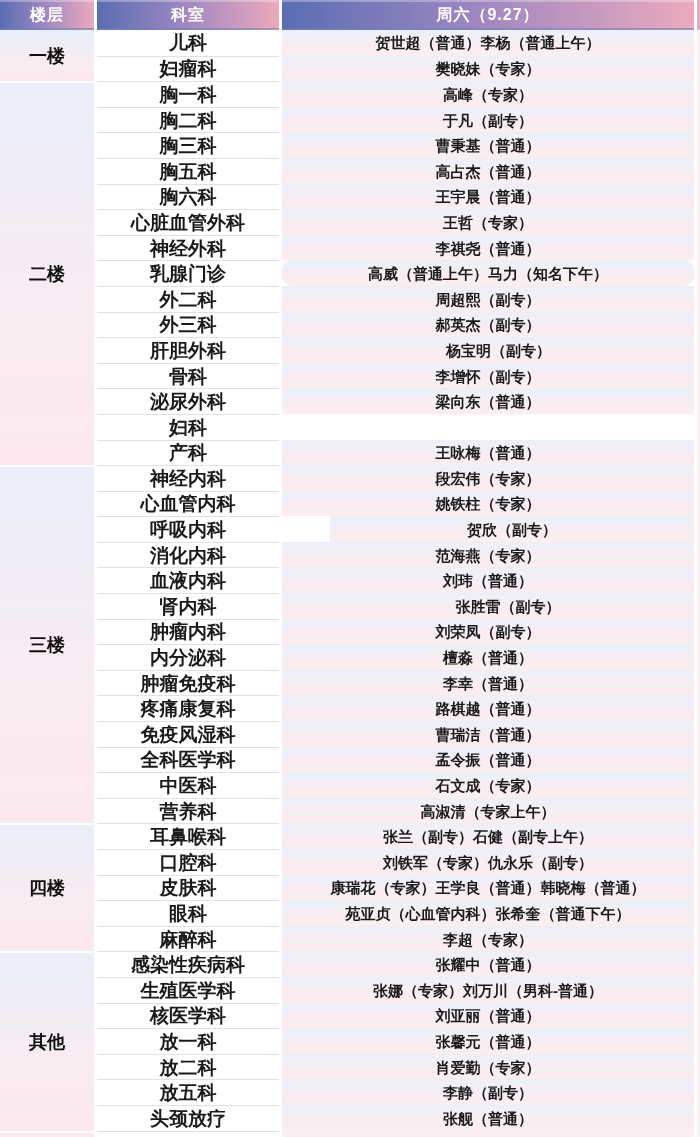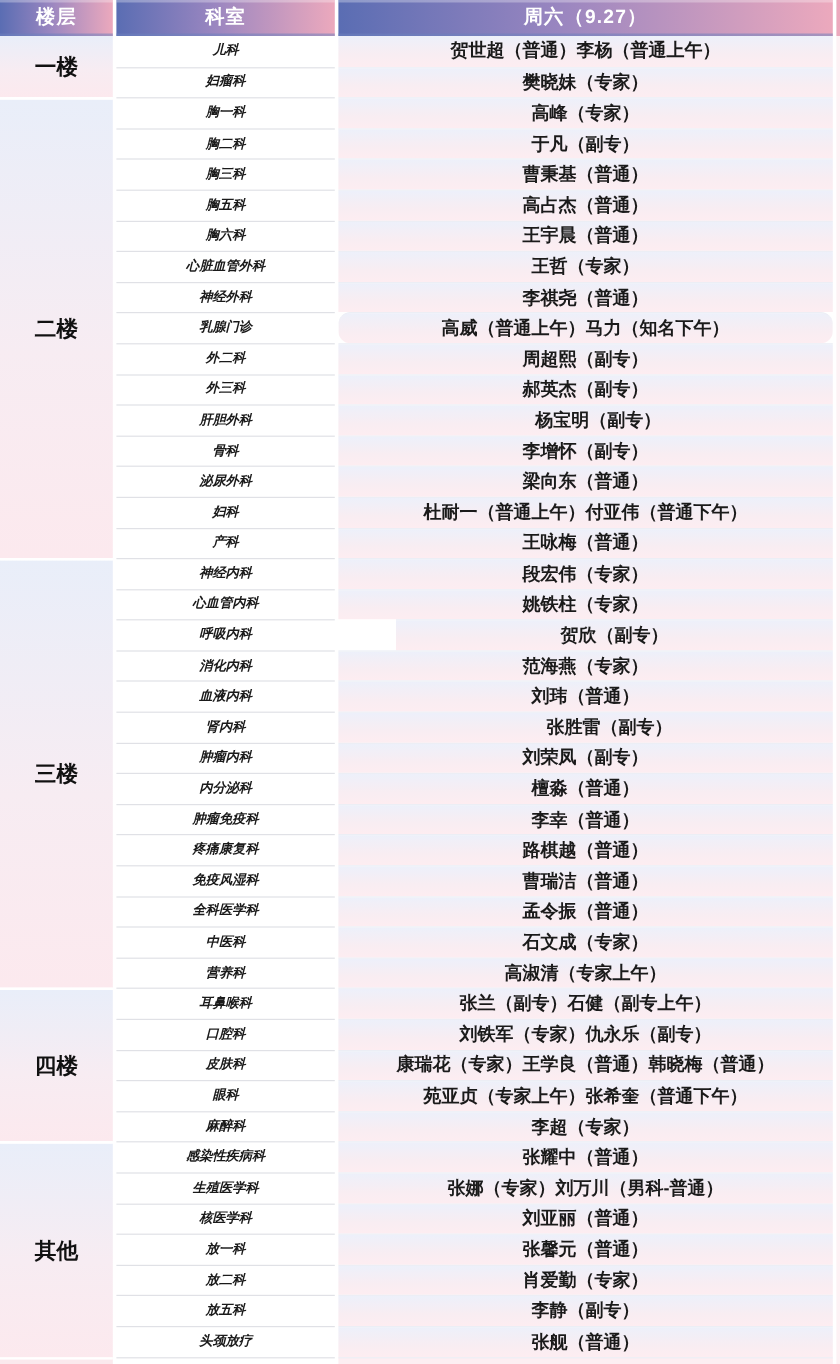--- a/index.html
+++ b/index.html
@@ -29,21 +29,21 @@
   }
   .header-sliver{
     background:#eca9bd;grid-row:1;grid-column:4;
   }
   .floor-cell{
     grid-column:1;
     background:linear-gradient(180deg,#e9eef9 0%,#f7ecf2 55%,#fce9ee 100%);
     font-weight:bold;font-size:18px;color:#111111;
   }
   .dept-cell{
-    grid-column:2;background:#ffffff;font-size:11px;font-weight:bold;font-style:italic;
+    grid-column:2;background:#ffffff;font-size:19px;font-weight:bold;
   }
   .day-cell{
     grid-column:3;
     background:linear-gradient(180deg,#edf0fa 0%,#f8edf2 60%,#fdedf1 100%);
     font-size:15px;font-weight:bold;
   }
   .right-sliver{
     grid-column:4;background:#fdf1f4;
   }
   .group-sep{border-top:2px solid #ffffff;}
@@ -88,21 +88,20 @@
     <div class="cell day-cell row-sep-day" style="grid-row: 12;">周超熙（副专）</div>
     <div class="cell dept-cell row-sep" style="grid-row: 13;">外三科</div>
     <div class="cell day-cell row-sep-day" style="grid-row: 13;">郝英杰（副专）</div>
     <div class="cell dept-cell row-sep" style="grid-row: 14;">肝胆外科</div>
     <div class="cell day-cell row-sep-day" style="grid-row: 14; padding-left: 21px;">杨宝明（副专）</div>
     <div class="cell dept-cell row-sep" style="grid-row: 15;">骨科</div>
     <div class="cell day-cell row-sep-day" style="grid-row: 15;">李增怀（副专）</div>
     <div class="cell dept-cell row-sep" style="grid-row: 16;">泌尿外科</div>
     <div class="cell day-cell row-sep-day" style="grid-row: 16;">梁向东（普通）</div>
     <div class="cell dept-cell row-sep" style="grid-row: 17;">妇科</div>
-    <div class="cell day-cell row-sep-day" style="grid-row: 17;">杜耐一（普通上午）付亚伟（普通下午）</div>
     <div class="cell dept-cell row-sep" style="grid-row: 18;">产科</div>
     <div class="cell day-cell row-sep-day" style="grid-row: 18;">王咏梅（普通）</div>
     <div class="cell floor-cell group-sep" style="grid-row: 19 / 33;">三楼</div>
     <div class="cell dept-cell row-sep" style="grid-row: 19;">神经内科</div>
     <div class="cell day-cell row-sep-day" style="grid-row: 19;">段宏伟（专家）</div>
     <div class="cell dept-cell row-sep" style="grid-row: 20;">心血管内科</div>
     <div class="cell day-cell row-sep-day" style="grid-row: 20;">姚铁柱（专家）</div>
     <div class="cell dept-cell row-sep" style="grid-row: 21;">呼吸内科</div>
     <div class="cell day-cell row-sep-day" style="grid-row: 21; margin-left: 48px;">贺欣（副专）</div>
     <div class="cell dept-cell row-sep" style="grid-row: 22;">消化内科</div>
@@ -128,21 +127,21 @@
     <div class="cell dept-cell row-sep" style="grid-row: 32;">营养科</div>
     <div class="cell day-cell row-sep-day" style="grid-row: 32;">高淑清（专家上午）</div>
     <div class="cell floor-cell group-sep" style="grid-row: 33 / 38;">四楼</div>
     <div class="cell dept-cell row-sep" style="grid-row: 33;">耳鼻喉科</div>
     <div class="cell day-cell row-sep-day" style="grid-row: 33;">张兰（副专）石健（副专上午）</div>
     <div class="cell dept-cell row-sep" style="grid-row: 34;">口腔科</div>
     <div class="cell day-cell row-sep-day" style="grid-row: 34;">刘铁军（专家）仇永乐（副专）</div>
     <div class="cell dept-cell row-sep" style="grid-row: 35;">皮肤科</div>
     <div class="cell day-cell row-sep-day" style="grid-row: 35;">康瑞花（专家）王学良（普通）韩晓梅（普通）</div>
     <div class="cell dept-cell row-sep" style="grid-row: 36;">眼科</div>
-    <div class="cell day-cell row-sep-day" style="grid-row: 36;">苑亚贞（专家上午）张希奎（普通下午）</div>
+    <div class="cell day-cell row-sep-day" style="grid-row: 36;">苑亚贞（心血管内科）张希奎（普通下午）</div>
     <div class="cell dept-cell row-sep" style="grid-row: 37;">麻醉科</div>
     <div class="cell day-cell row-sep-day" style="grid-row: 37;">李超（专家）</div>
     <div class="cell floor-cell group-sep" style="grid-row: 38 / 45;">其他</div>
     <div class="cell dept-cell row-sep" style="grid-row: 38;">感染性疾病科</div>
     <div class="cell day-cell row-sep-day" style="grid-row: 38;">张耀中（普通）</div>
     <div class="cell dept-cell row-sep" style="grid-row: 39;">生殖医学科</div>
     <div class="cell day-cell row-sep-day" style="grid-row: 39;">张娜（专家）刘万川（男科-普通）</div>
     <div class="cell dept-cell row-sep" style="grid-row: 40;">核医学科</div>
     <div class="cell day-cell row-sep-day" style="grid-row: 40;">刘亚丽（普通）</div>
     <div class="cell dept-cell row-sep" style="grid-row: 41;">放一科</div>

